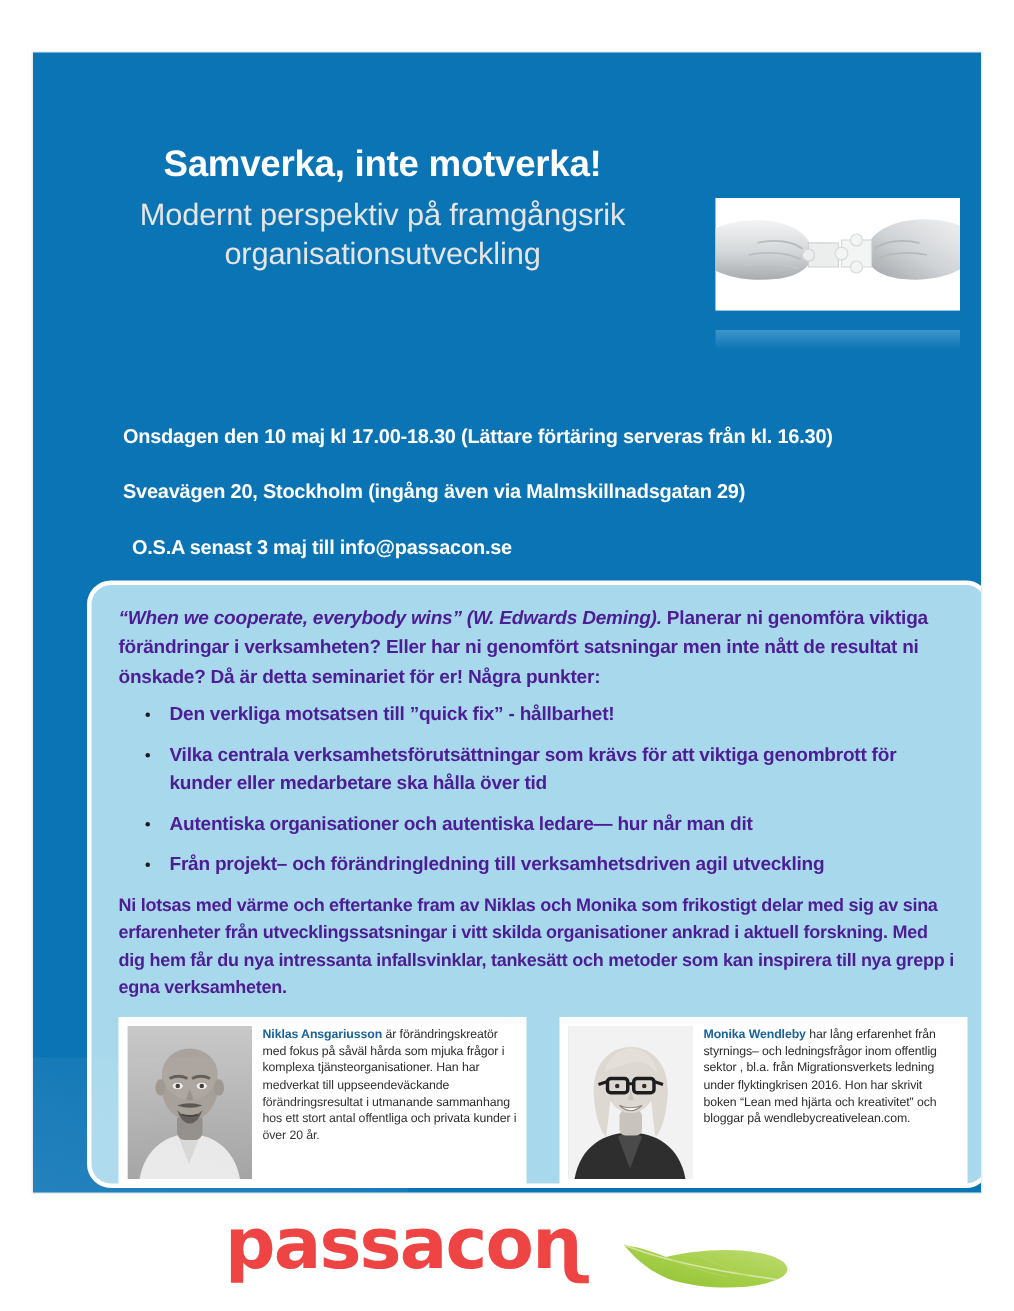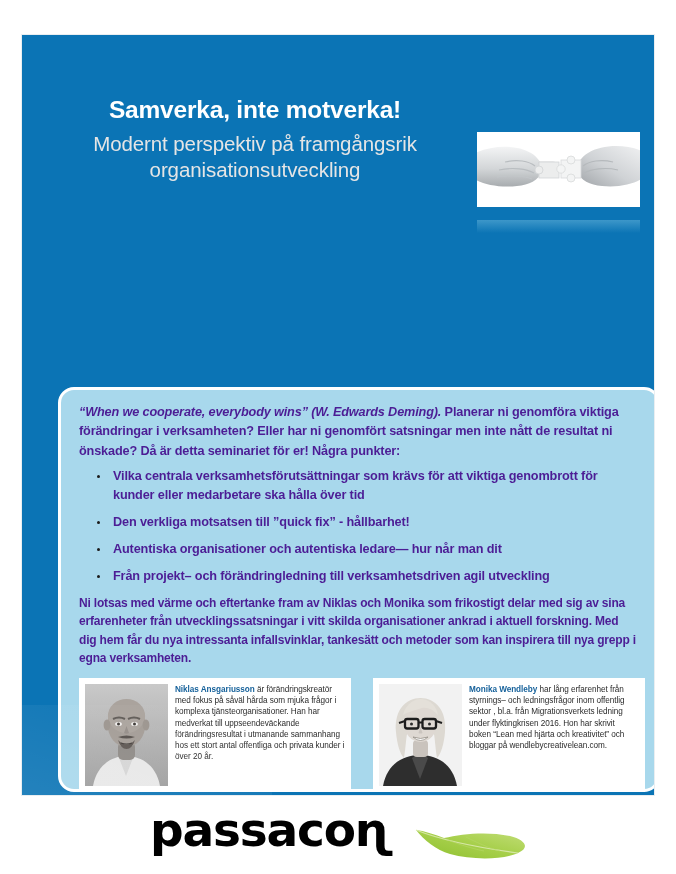--- a/index.html
+++ b/index.html
@@ -215,21 +215,21 @@
     top: 800px;
     width: 632px;
     height: 74px;
   }
   .logo-text {
     position: absolute;
     left: 128px;
     top: 2px;
     font-size: 47px;
     font-weight: bold;
-    color: #000000;
+    color: #ef4444;
     letter-spacing: -1.2px;
     font-family: "DejaVu Sans", sans-serif;
   }
   .logo-leaf {
     position: absolute;
     left: 392px;
     top: 22px;
     width: 120px;
     height: 44px;
   }
@@ -283,31 +283,36 @@
 
           <rect x="84" y="28" width="20" height="18" fill="#f3f4f4" stroke="#d8dadb" stroke-width="0.8"></rect>
           <circle cx="84" cy="37" r="4.2" fill="#f3f4f4" stroke="#d8dadb" stroke-width="0.8"></circle>
           <circle cx="94" cy="28" r="4" fill="#f3f4f4" stroke="#d8dadb" stroke-width="0.8"></circle>
           <circle cx="94" cy="46" r="4" fill="#f3f4f4" stroke="#d8dadb" stroke-width="0.8"></circle>
         </svg>
       </div>
       <div class="hero-strip"></div>
     </div>
 
+    <div class="details">
+      <div class="line">Onsdagen den 10 maj kl 17.00-18.30 (Lättare förtäring serveras från kl. 16.30)</div>
+      <div class="line">Sveavägen 20, Stockholm  (ingång även via Malmskillnadsgatan 29)</div>
+      <div class="line indent">O.S.A senast  3 maj till info@passacon.se</div>
+    </div>
 
     <div id="content-card">
       <div class="card-inner">
 
         <p class="lede">
           <span class="quote">“When we cooperate, everybody wins”  (W. Edwards Deming).</span><span>  Planerar ni genomföra viktiga förändringar i verksamheten?  Eller har ni genomfört  satsningar men inte nått de resultat ni önskade? Då är detta seminariet för er! Några punkter:</span>
         </p>
 
         <ul class="points">
+          <li>Den verkliga motsatsen till ”quick fix” - hållbarhet!</li>
           <li>Vilka centrala verksamhetsförutsättningar som krävs för att viktiga genombrott för kunder eller  medarbetare ska hålla över tid</li>
-          <li>Den verkliga motsatsen till ”quick fix” - hållbarhet!</li>
           <li>Autentiska organisationer och  autentiska ledare— hur når man dit</li>
           <li>Från projekt– och förändringledning till verksamhetsdriven agil utveckling</li>
         </ul>
 
         <p class="closing">Ni lotsas med värme och eftertanke fram av Niklas och Monika som frikostigt delar med sig av  sina erfarenheter från utvecklingssatsningar i vitt skilda organisationer ankrad i  aktuell forskning.   Med dig hem får du nya intressanta infallsvinklar, tankesätt och metoder som kan inspirera till nya grepp i egna verksamheten.</p>
       </div>
 
       <div class="bios">
 
         <div class="bio">

